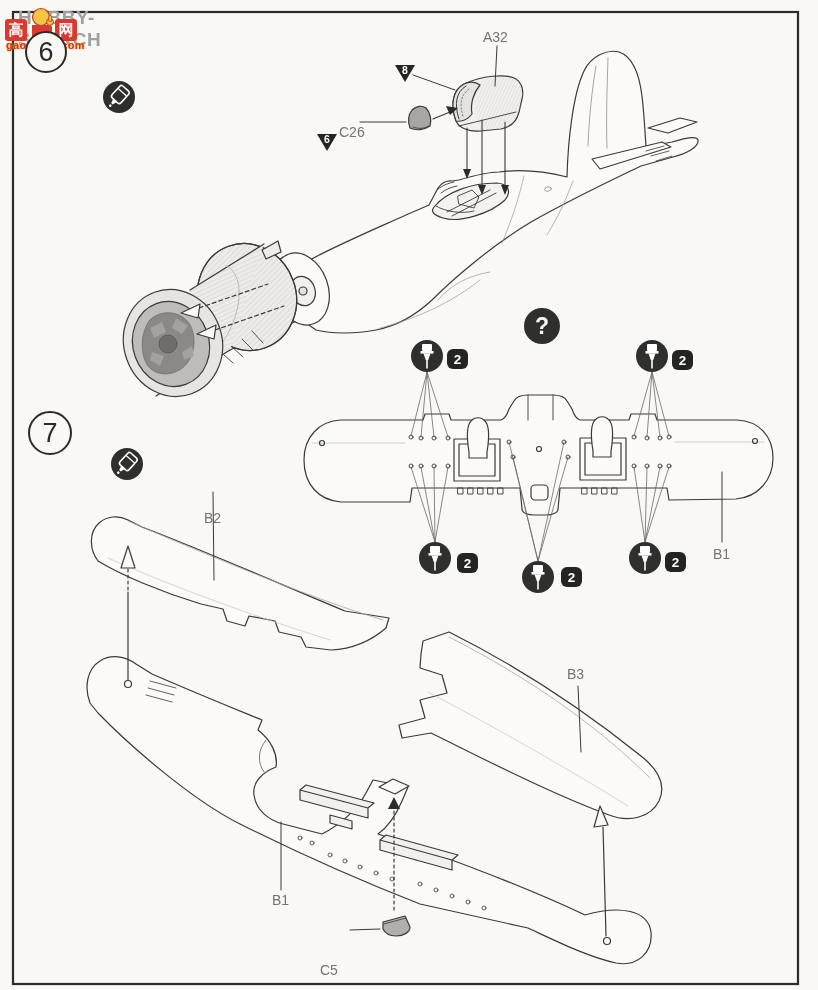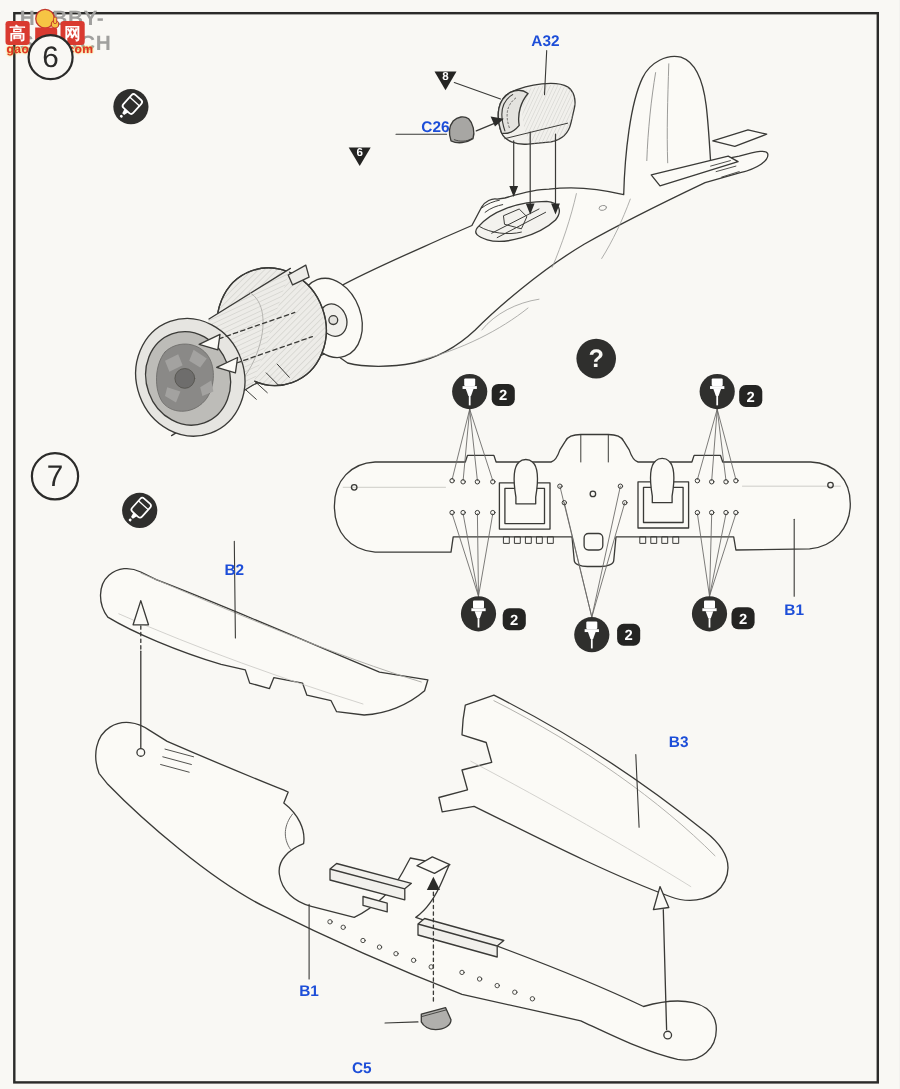--- a/index.html
+++ b/index.html
@@ -1,20 +1,20 @@
 <!DOCTYPE html>
 <html><head>
 <meta charset="utf-8">
 <style>
   html,body{margin:0;padding:0;background:#e8e8e6;}
   #sheet{position:relative;width:818px;height:990px;background:#f9f8f4;overflow:hidden;
          font-family:"Liberation Sans",sans-serif;color:#1e1e1c;}
   #lineart{position:absolute;left:0;top:0;}
   .abs{position:absolute;}
-  .part-label{font-size:14px;font-weight:bold;color:#1d4ed8;white-space:nowrap;text-align:right;}
+  .part-label{font-size:14px;font-weight:normal;color:#737373;white-space:nowrap;text-align:right;}
   .step-circle{width:38px;height:38px;border:2.4px solid #2b2b29;border-radius:50%;
                background:#f9f8f4;display:flex;align-items:center;justify-content:center;
                font-size:27px;color:#2b2b29;}
   .icon-circle{border-radius:50%;background:#2f2f2d;display:flex;align-items:center;justify-content:center;}
   .q-circle{width:36px;height:36px;border-radius:50%;background:#2f2f2d;color:#f9f8f4;
             display:flex;align-items:center;justify-content:center;font-size:23px;font-weight:bold;}
   .badge{width:21px;height:20px;border-radius:6px;background:#242422;color:#fff;
          display:flex;align-items:center;justify-content:center;font-size:13.5px;font-weight:bold;}
   .tri{position:relative;width:22px;height:19px;}
   .tri svg{position:absolute;left:0;top:0;}
@@ -276,24 +276,24 @@
   <span>8</span>
 </div>
 <div class="abs tri" style="left:316px;top:114px;">
   <svg width="22" height="19" viewBox="0 0 22 19">
         <polygon points="1,1 21,1 11,18" fill="#242422"></polygon>
       </svg>
   <span>6</span>
 </div>
 
 <div class="abs part-label" style="left:483px;top:29px;">A32</div>
-<div class="abs part-label" style="left:339px;top:107px;margin-left:44px;">C26</div>
+<div class="abs part-label" style="left:339px;top:124px;">C26</div>
 <div class="abs part-label" style="left:204px;top:470px;margin-top:40px;">B2</div>
 <div class="abs part-label" style="left:713px;top:546px;">B1</div>
-<div class="abs part-label" style="left:567px;top:666px;margin-left:41px;">B3</div>
+<div class="abs part-label" style="left:567px;top:666px;">B3</div>
 <div class="abs part-label" style="left:272px;top:892px;">B1</div>
 <div class="abs part-label" style="left:320px;top:962px;">C5</div>
 
 <div class="abs icon-circle" style="left:411px;top:340px;width:32px;height:32px;">
   <svg width="32" height="32" viewBox="0 0 32 32">
         <rect x="11" y="4" width="10" height="7" rx="1" fill="#fff"></rect>
         <rect x="9.5" y="11" width="13" height="2.6" fill="#fff"></rect>
         <polygon points="12.5,13.6 19.5,13.6 17.2,20 14.8,20" fill="#fff"></polygon>
         <rect x="15.2" y="20" width="1.6" height="8.5" fill="#fff"></rect>
       </svg>

